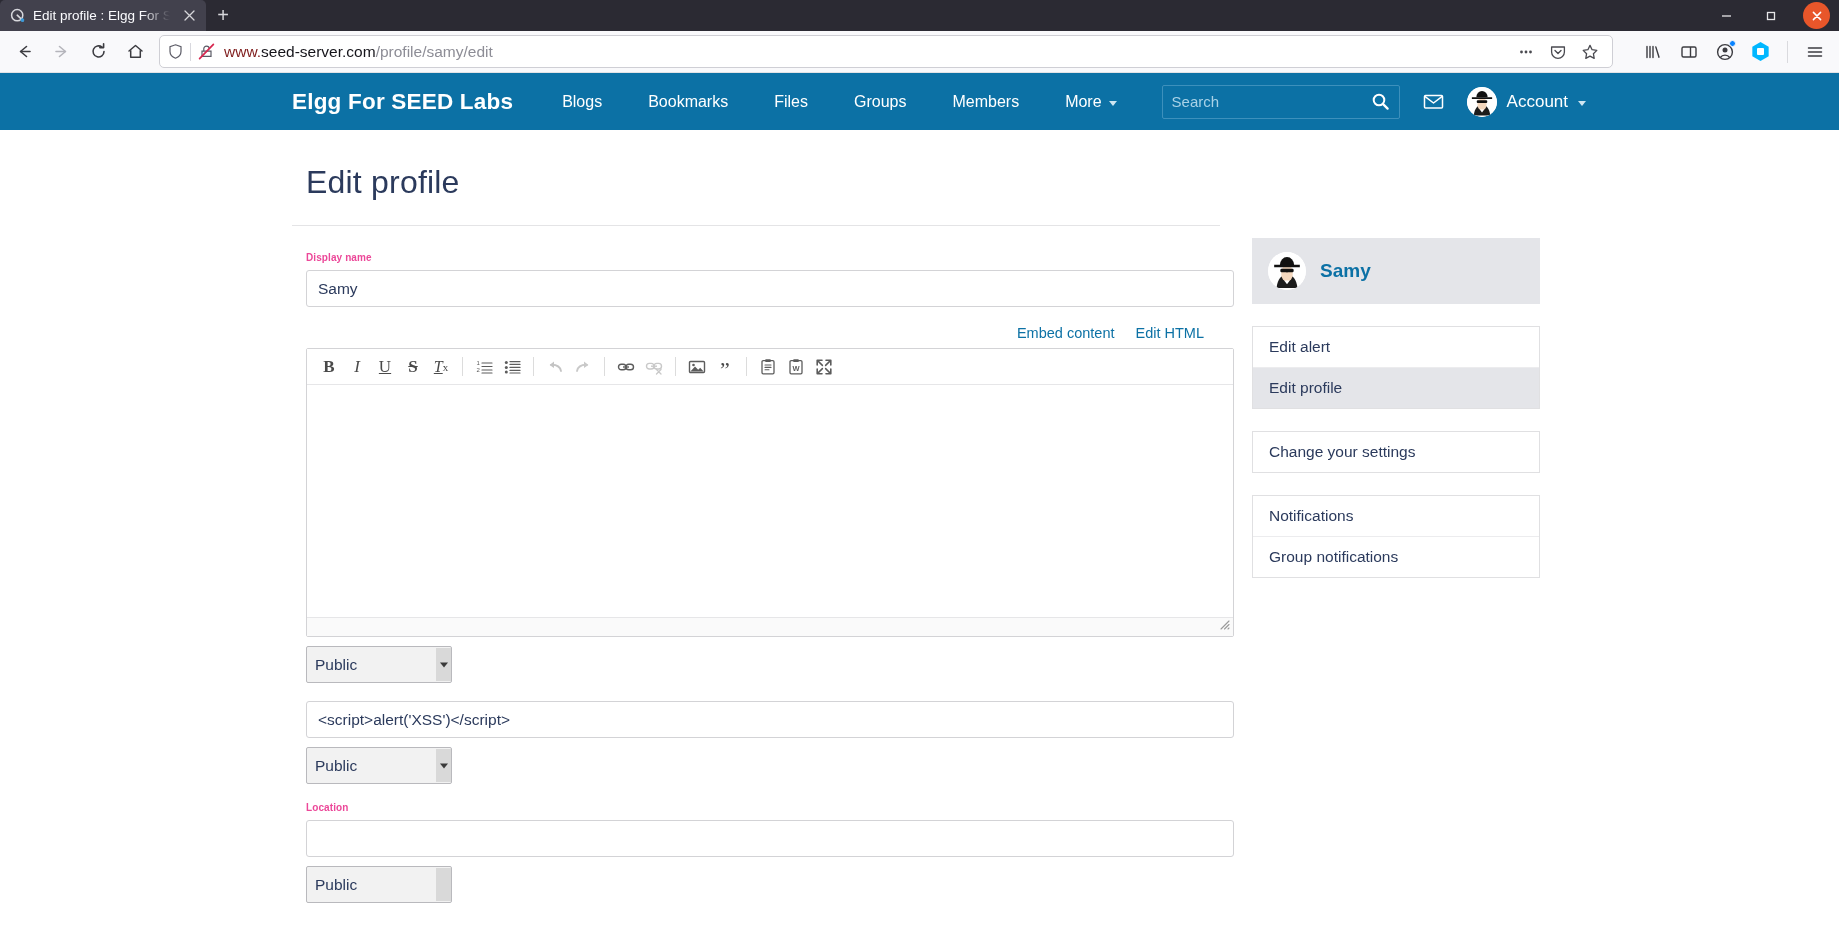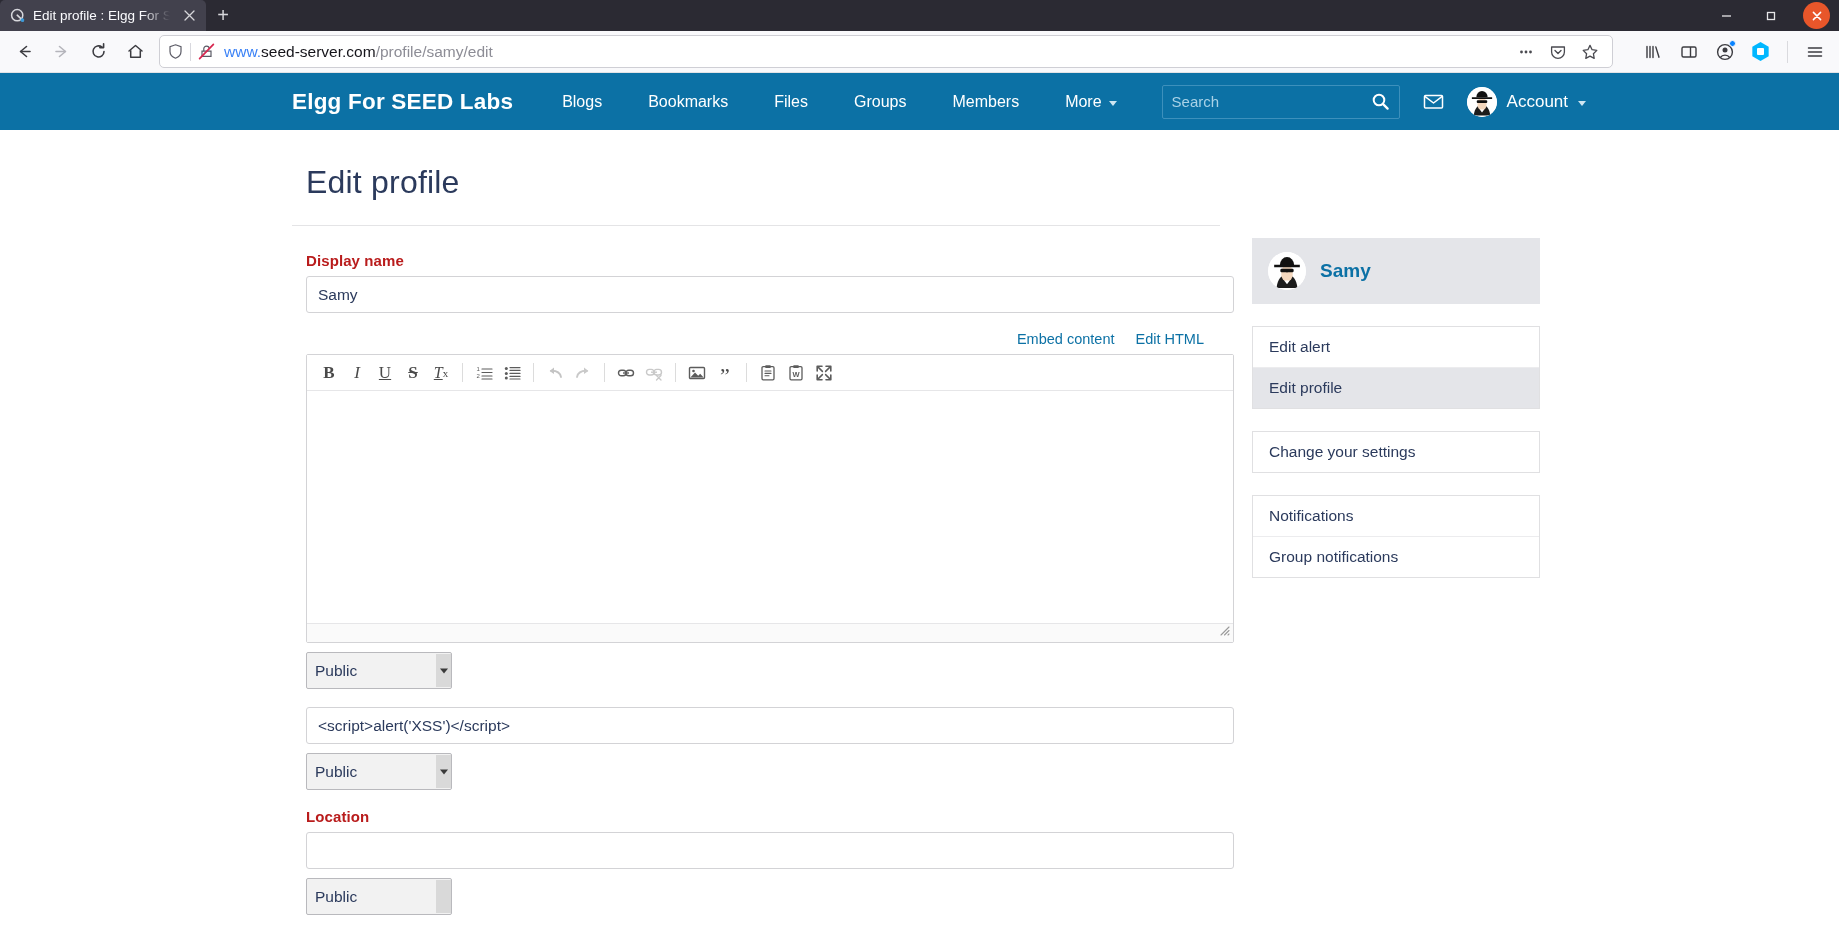--- a/index.html
+++ b/index.html
@@ -67,21 +67,21 @@
     align-items: center; padding: 0 7px; gap: 6px; min-width: 0;
   }
   .url-shield { color: #5b5b66; display: flex; align-items: center; }
   .url-divider { width: 1px; height: 18px; background: #d8d8de; }
   .url-nosec { display: flex; align-items: center; }
   .url-text {
     flex: 1; font-size: 15.5px; color: #8d8d96; white-space: nowrap;
     overflow: hidden; padding-left: 2px;
   }
   .url-text .host { color: #15141a; }
-  .url-text .host .sub { color: #3b82f6; }
+  .url-text .host .sub { color: #7f1d1d; }
   .url-icons { display: flex; align-items: center; gap: 2px; }
   .url-icons .navbtn { width: 30px; height: 28px; }
 
   .toolbar-right { display: flex; align-items: center; gap: 1px; padding-left: 14px; }
   .badge-dot {
     position: absolute; top: 5px; right: 6px; width: 7px; height: 7px;
     border-radius: 50%; background: #0a84ff; border: 1px solid #f9f9fb;
   }
   .tb-sep { width: 1px; height: 22px; background: #dadade; margin: 0 8px; }
   .pocket-hex {
@@ -142,21 +142,21 @@
   .page-main { width: 928px; flex: none; }
 
   .page-title {
     font-size: 32px; color: #2b3a5c; font-weight: normal; letter-spacing: .2px;
     padding: 6px 0 24px 14px;
   }
   .title-rule { border-bottom: 1px solid #e4e4e6; margin-bottom: 26px; }
 
   .field { padding: 0 14px; margin-bottom: 18px; }
   .flabel {
-    font-size: 15px; font-weight: bold; color: #b91c1c;
+    font-size: 10px; font-weight: bold; color: #ec4899;
     display: block; margin-bottom: 7px; letter-spacing: .1px;
   }
   .ftext {
     width: 928px; height: 37px; border: 1px solid #d3d3d6; border-radius: 3px;
     padding: 0 11px; font-size: 15.5px; color: #2b3a5c; outline: none;
     font-family: "Liberation Sans", sans-serif; background: #fff;
   }
   .access-select {
     margin-top: 9px; width: 146px; height: 37px; border: 1px solid #b9b9bd;
     border-radius: 2px; background: #f2f2f2; font-size: 15.5px; color: #2b3a5c;

